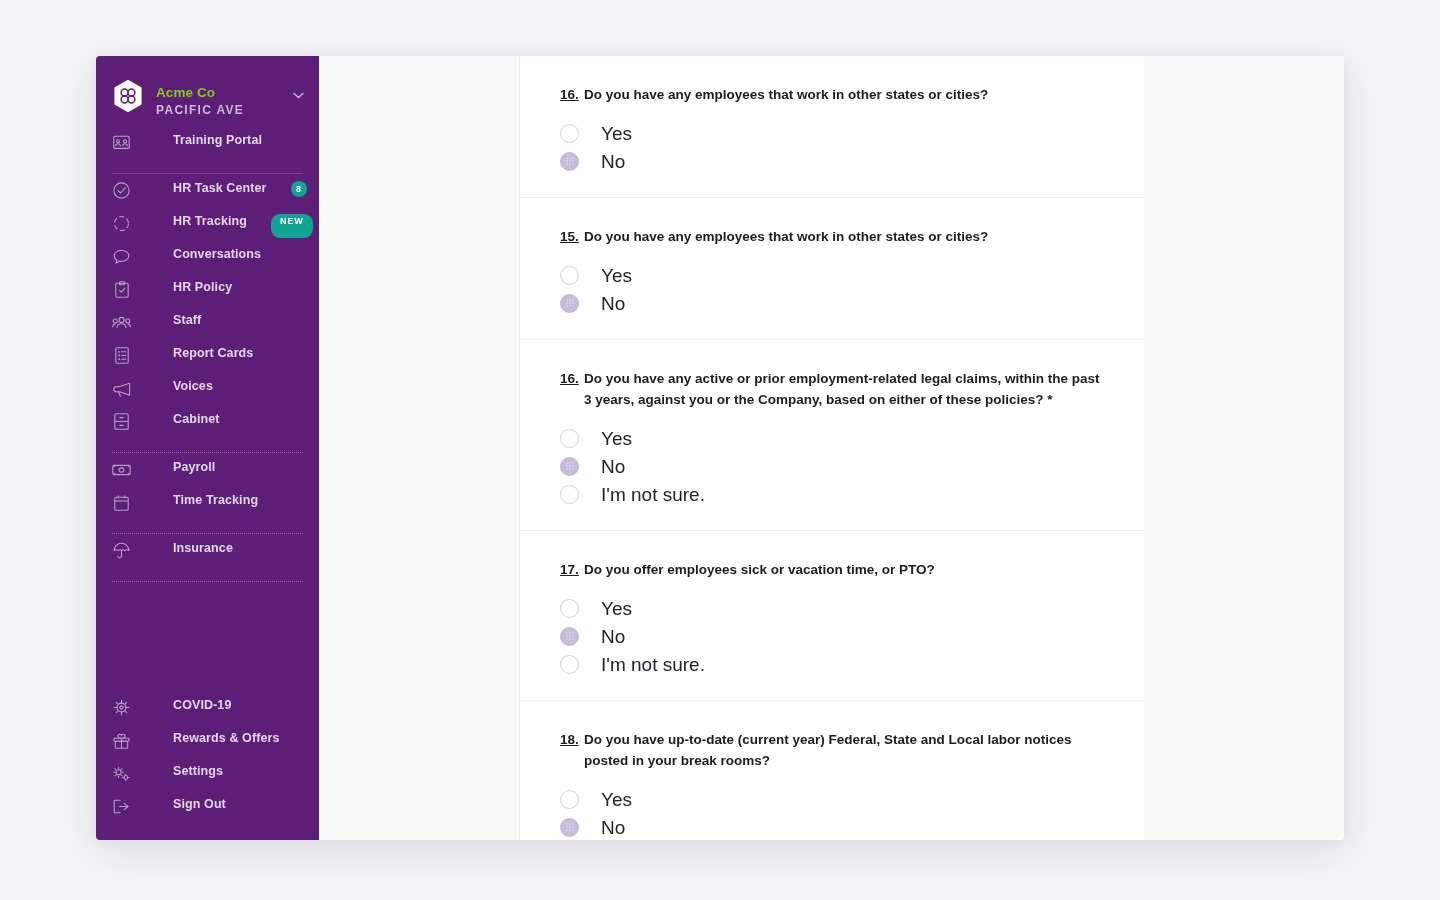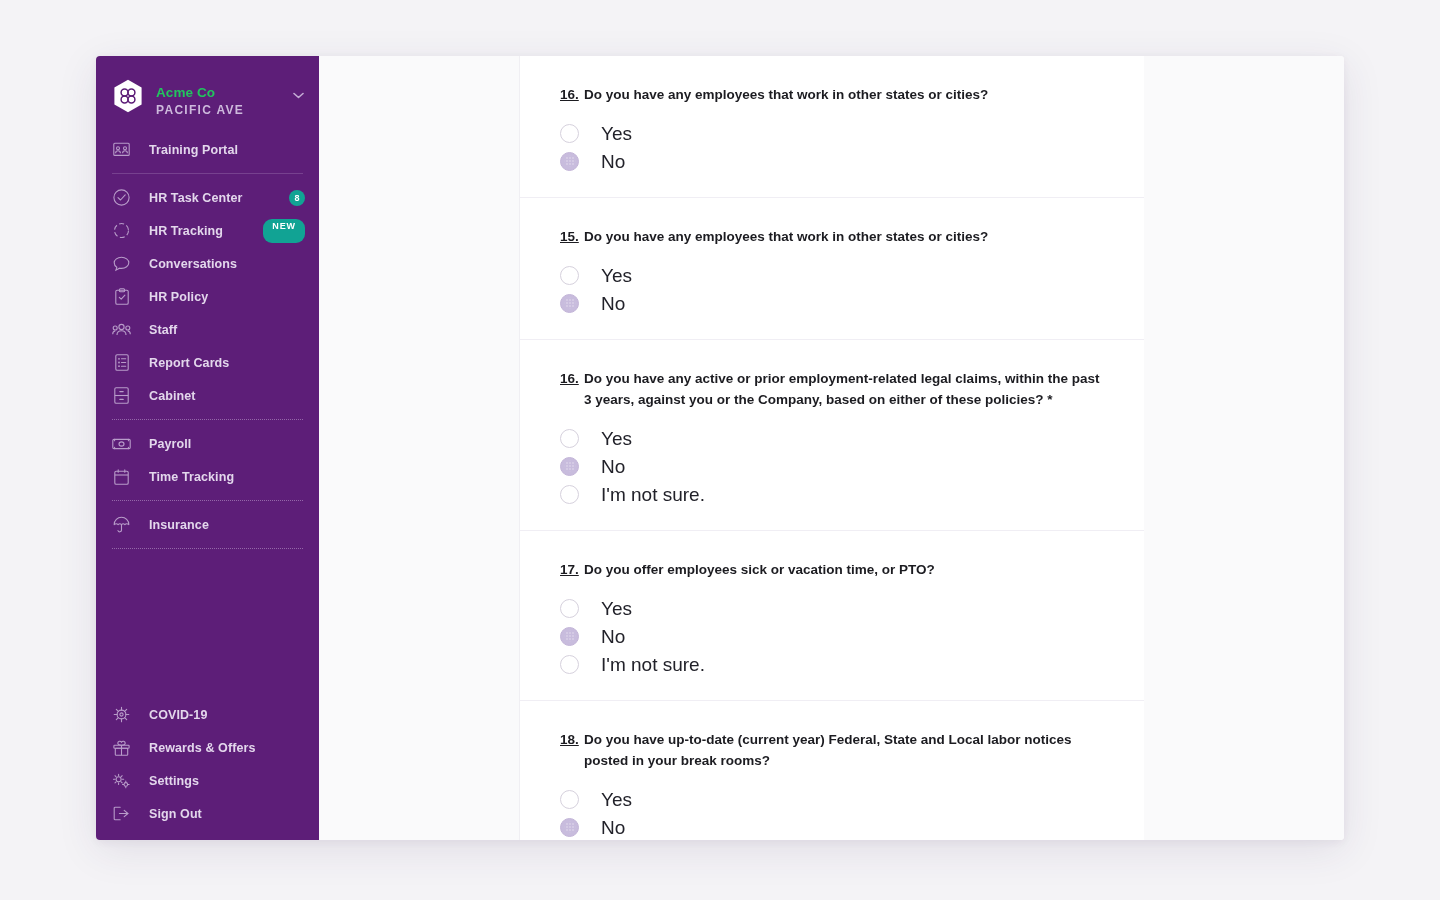--- a/index.html
+++ b/index.html
@@ -39,21 +39,21 @@
     cursor: pointer;
   }
   .brand-logo {
     width: 32px; height: 36px;
     flex: 0 0 32px;
     position: relative;
     display: flex; align-items: center; justify-content: center;
   }
   .brand-text { margin-left: 12px; flex: 1 1 auto; line-height: 1.1; }
   .brand-name {
-    color: #22c55e;
+    color: #84cc16;
     font-size: 13.5px;
     font-weight: bold;
     letter-spacing: 0.1px;
     margin-top: 12px;
   }
   .brand-sub {
     color: #cdb9dc;
     font-size: 12px;
     font-weight: bold;
     letter-spacing: 1.3px;
@@ -63,25 +63,26 @@
     width: 14px; height: 14px;
     flex: 0 0 14px;
     display: flex; align-items: center; justify-content: center;
     color: #c3abd4;
     cursor: pointer;
   }
 
   .nav-section { padding: 0 0 0 0; }
   .nav-item {
     display: flex;
-    align-items: center;
+    align-items: flex-start;
     height: 33px;
     padding: 0 14px 0 16px;
     cursor: pointer;
     position: relative;
+    gap: 24px;
   }
   .nav-icon {
     width: 19px; height: 19px;
     flex: 0 0 19px;
     display: flex; align-items: center; justify-content: center;
     color: #b89cc9;
   }
   .nav-icon svg { display: block; }
   .nav-label {
     margin-left: 18px;
@@ -315,20 +316,29 @@
             <rect x="0.8" y="0.8" width="12.4" height="15.4" rx="1.3"></rect>
             <circle cx="4" cy="4.8" r="0.9" fill="currentColor" stroke="none"></circle>
             <circle cx="4" cy="8.5" r="0.9" fill="currentColor" stroke="none"></circle>
             <circle cx="4" cy="12.2" r="0.9" fill="currentColor" stroke="none"></circle>
             <path d="M6.5 4.8h4.2M6.5 8.5h4.2M6.5 12.2h4.2" stroke-linecap="round"></path>
           </svg>
         </span>
         <span class="nav-label">Report Cards</span>
       </div>
 
+      <div class="nav-item">
+        <span class="nav-icon">
+          <svg width="18" height="16" viewBox="0 0 18 16" fill="none" stroke="currentColor" stroke-width="1.1">
+            <path d="M16.6 2.2 L6.6 5.6 L3.4 5.6 A2.6 2.6 0 0 0 3.4 10.8 L6.6 10.8 L16.6 14.2 Z" stroke-linejoin="round"></path>
+            <path d="M5.6 11 L7.4 15.2" stroke-linecap="round"></path>
+          </svg>
+        </span>
+        <span class="nav-label">Voices</span>
+      </div>
 
       <div class="nav-item">
         <span class="nav-icon">
           <svg width="15" height="17" viewBox="0 0 15 17" fill="none" stroke="currentColor" stroke-width="1.1">
             <rect x="0.8" y="0.8" width="13.4" height="15.4" rx="1.3"></rect>
             <path d="M0.8 8.5 H14.2"></path>
             <path d="M5.8 4.6 H9.2 M5.8 12.4 H9.2" stroke-linecap="round"></path>
           </svg>
         </span>
         <span class="nav-label">Cabinet</span>

